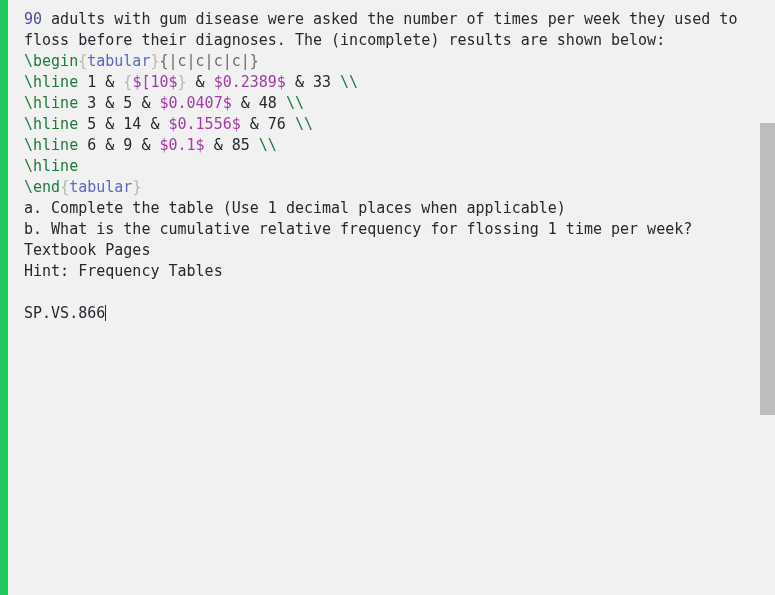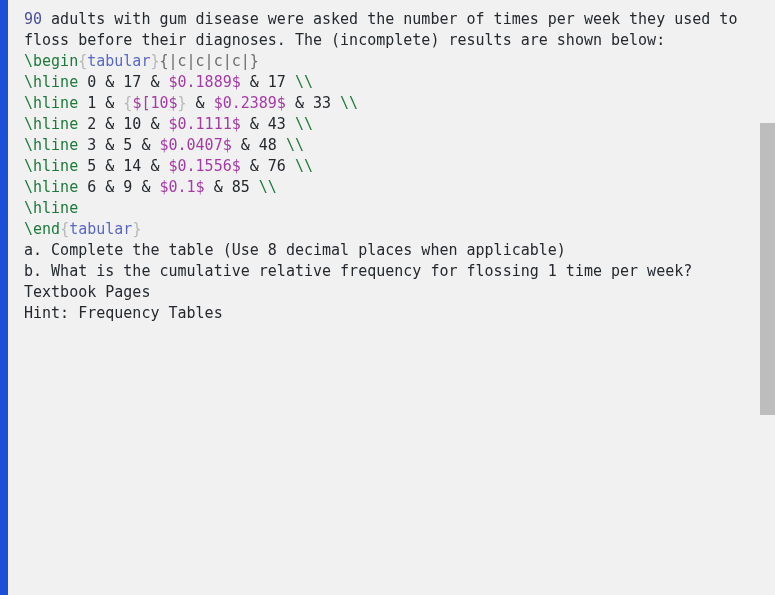--- a/index.html
+++ b/index.html
@@ -10,21 +10,21 @@
     overflow: hidden;
     background: #ffffff;
   }
   body {
     font-family: "DejaVu Sans Mono", "Liberation Mono", monospace;
   }
   #app {
     position: relative;
     width: 775px;
     height: 595px;
-    background: #1d4ed8;
+    background: #22c55e;
     overflow: hidden;
   }
   
   .editor-surface {
     position: absolute;
     left: 8px;
     top: 0;
     width: 767px;
     height: 595px;
     background: #f1f1f2;
@@ -91,48 +91,47 @@
 
   <div class="editor-surface">
 
     <div class="code-area">
 
       <div class="line"><span class="tok-num">90</span><span class="tok-text"> adults with gum disease were asked the number of times per week they used to floss before their diagnoses. The (incomplete) results are shown below:</span></div>
 
       <div class="line"><span class="tok-cmd">\begin</span><span class="tok-brace">{</span><span class="tok-arg">tabular</span><span class="tok-brace">}</span><span class="tok-spec">{|c|c|c|c|}</span></div>
 
 
-      <div class="line"><span class="tok-cmd">\hline</span><span class="tok-text"> 0 &amp; 17 &amp; </span><span class="tok-math">$0.1889$</span><span class="tok-text"> &amp; 17 </span><span class="tok-cmd">\\</span></div>
 
       <div class="line"><span class="tok-cmd">\hline</span><span class="tok-text"> 1 &amp; </span><span class="tok-brace">{</span><span class="tok-math">$[10$</span><span class="tok-brace">}</span><span class="tok-text"> &amp; </span><span class="tok-math">$0.2389$</span><span class="tok-text"> &amp; 33 </span><span class="tok-cmd">\\</span></div>
 
-      <div class="line"><span class="tok-cmd">\hline</span><span class="tok-text"> 2 &amp; 10 &amp; </span><span class="tok-math">$0.1111$</span><span class="tok-text"> &amp; 43 </span><span class="tok-cmd">\\</span></div>
 
       <div class="line"><span class="tok-cmd">\hline</span><span class="tok-text"> 3 &amp; 5 &amp; </span><span class="tok-math">$0.0407$</span><span class="tok-text"> &amp; 48 </span><span class="tok-cmd">\\</span></div>
 
 
       <div class="line"><span class="tok-cmd">\hline</span><span class="tok-text"> 5 &amp; 14 &amp; </span><span class="tok-math">$0.1556$</span><span class="tok-text"> &amp; 76 </span><span class="tok-cmd">\\</span></div>
 
       <div class="line"><span class="tok-cmd">\hline</span><span class="tok-text"> 6 &amp; 9 &amp; </span><span class="tok-math">$0.1$</span><span class="tok-text"> &amp; 85 </span><span class="tok-cmd">\\</span></div>
 
 
       <div class="line"><span class="tok-cmd">\hline</span></div>
 
       <div class="line"><span class="tok-cmd">\end</span><span class="tok-brace">{</span><span class="tok-arg">tabular</span><span class="tok-brace">}</span></div>
 
-      <div class="line"><span class="tok-text">a. Complete the table (Use 8 decimal places when applicable)</span></div>
+      <div class="line"><span class="tok-text">a. Complete the table (Use 1 decimal places when applicable)</span></div>
 
       <div class="line"><span class="tok-text">b. What is the cumulative relative frequency for flossing 1 time per week?</span></div>
 
       <div class="line"><span class="tok-text">Textbook Pages</span></div>
 
       <div class="line"><span class="tok-text">Hint: Frequency Tables</span></div>
 
       <div class="line blank"></div>
 
+      <div class="line"><span class="tok-text">SP.VS.866</span><span class="caret"></span></div>
 
     </div>
   </div>
 
   <div class="scrollbar-track">
     <div class="scrollbar-thumb" id="sbthumb" style="top: 123px; height: 292px; background: rgb(189, 189, 189);"></div>
   </div>
 
 </div>
 

